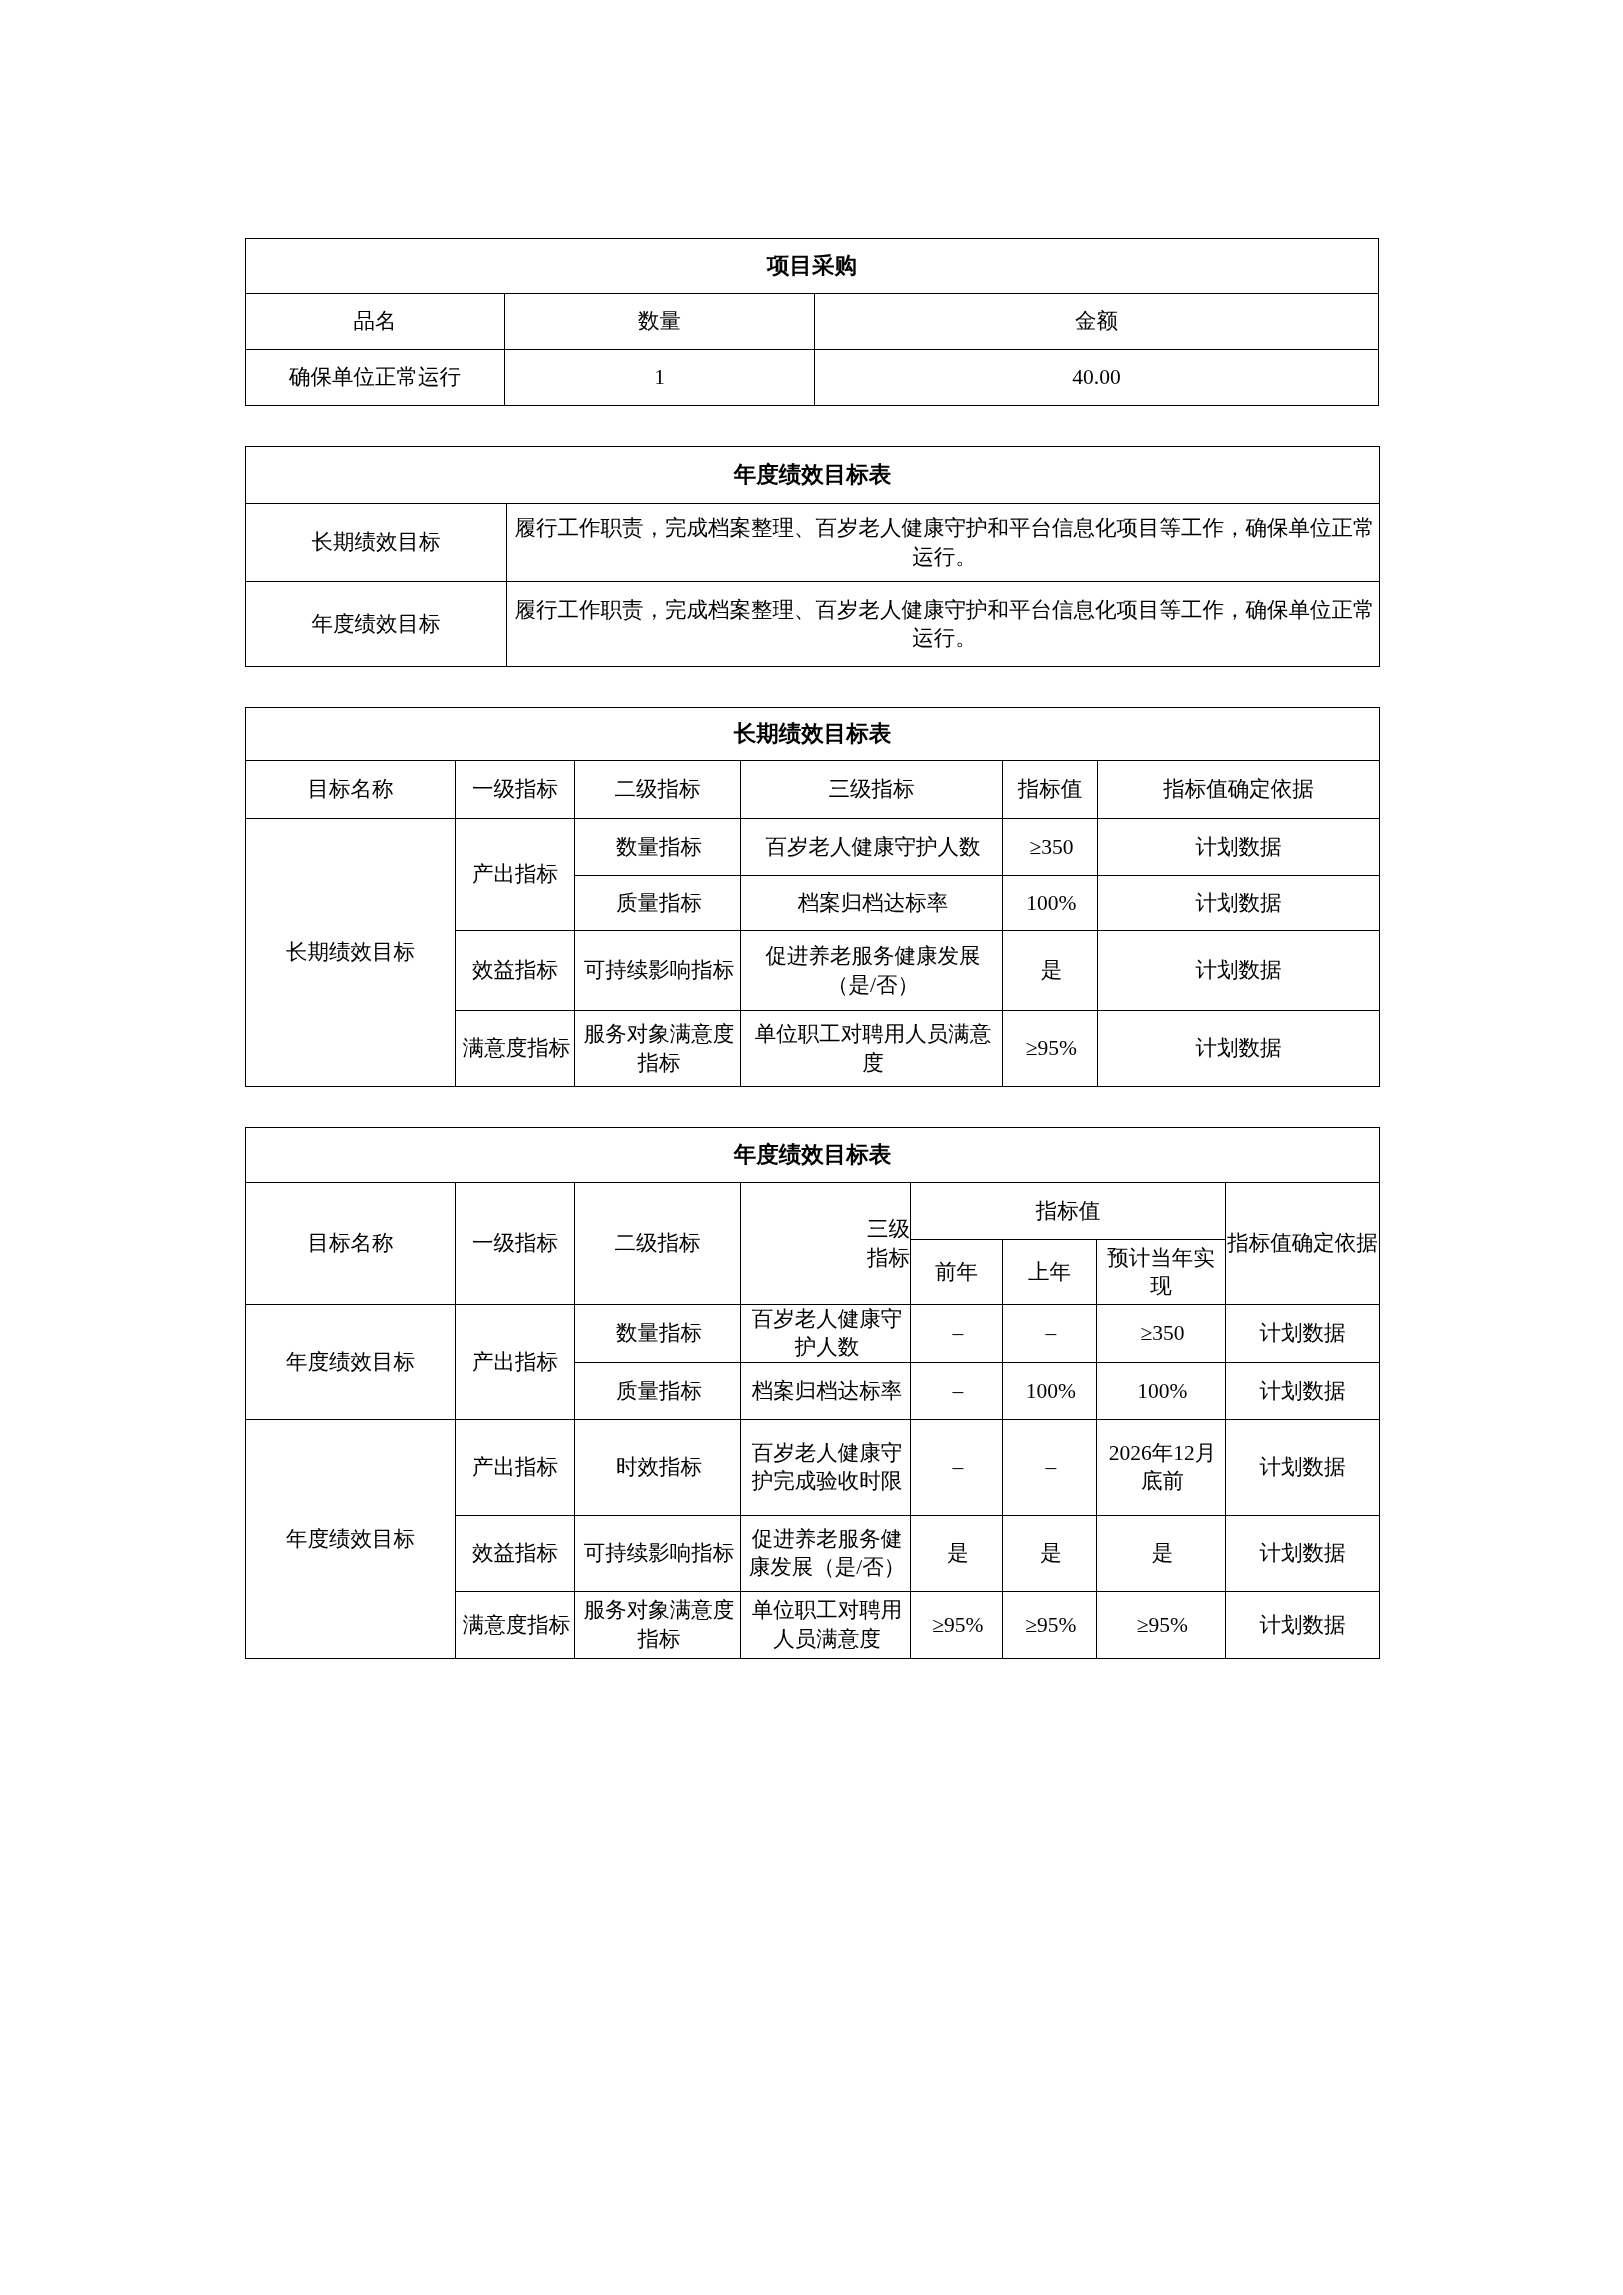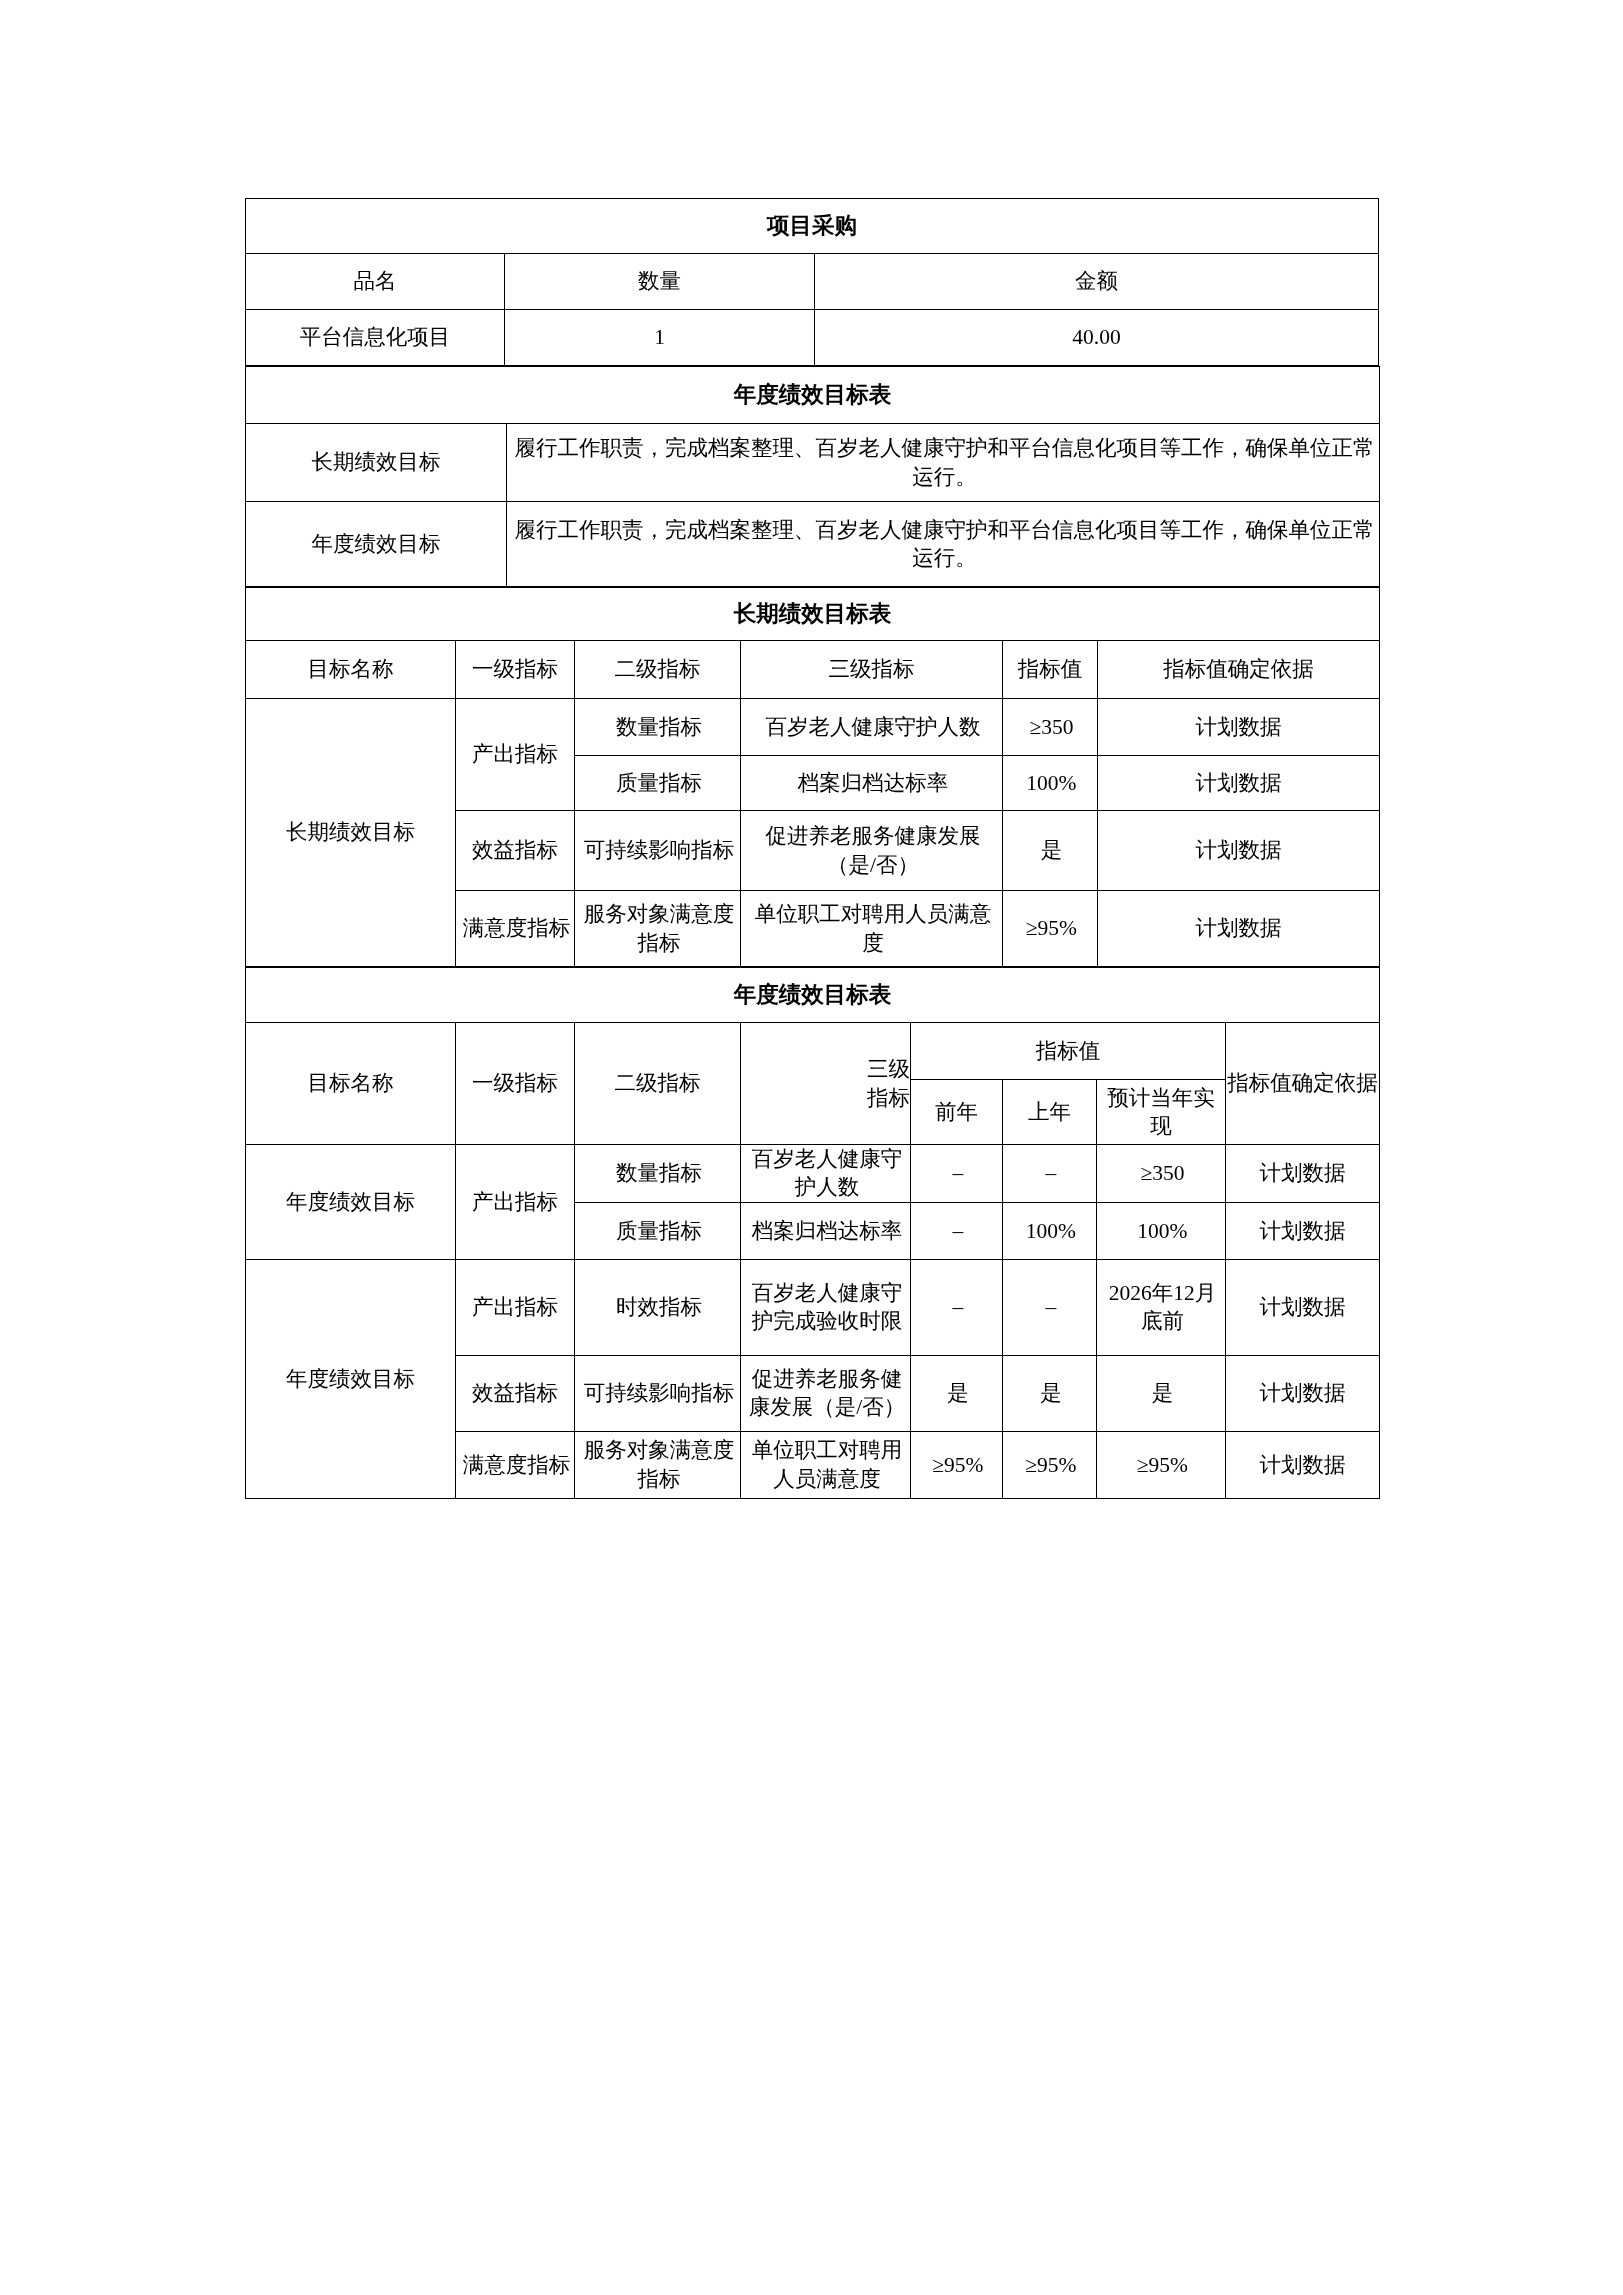--- a/index.html
+++ b/index.html
@@ -18,20 +18,21 @@
   .doc-table {
     position: absolute;
     left: 245px;
     top: 198px;
     width: 1134px;
   }
   table {
     border-collapse: collapse;
     table-layout: fixed;
     width: 1134px;
+    margin-top: 40px;
   }
   td {
     border: 1.4px solid #000000;
     text-align: center;
     vertical-align: middle;
     font-size: 21.5px;
     line-height: 1.32;
     padding: 0;
     overflow: hidden;
     word-break: break-all;
@@ -64,21 +65,21 @@
       <tbody>
           <tr style="height:55px">
         <td colspan="3" class="title">项目采购</td>
       </tr>
       <tr style="height:56px">
         <td>品名</td>
         <td>数量</td>
         <td>金额</td>
       </tr>
       <tr style="height:56px">
-        <td>平台信息化项目</td>
+        <td>确保单位正常运行</td>
         <td>1</td>
         <td>40.00</td>
       </tr>
     </tbody>
       </table>
 
     <table>
       <colgroup>
           <col style="width:261px">
           <col style="width:873px">

